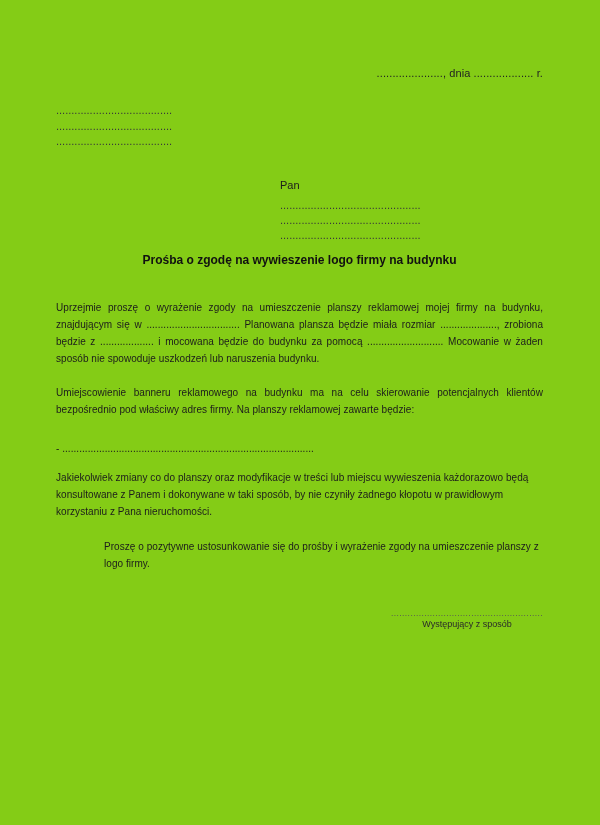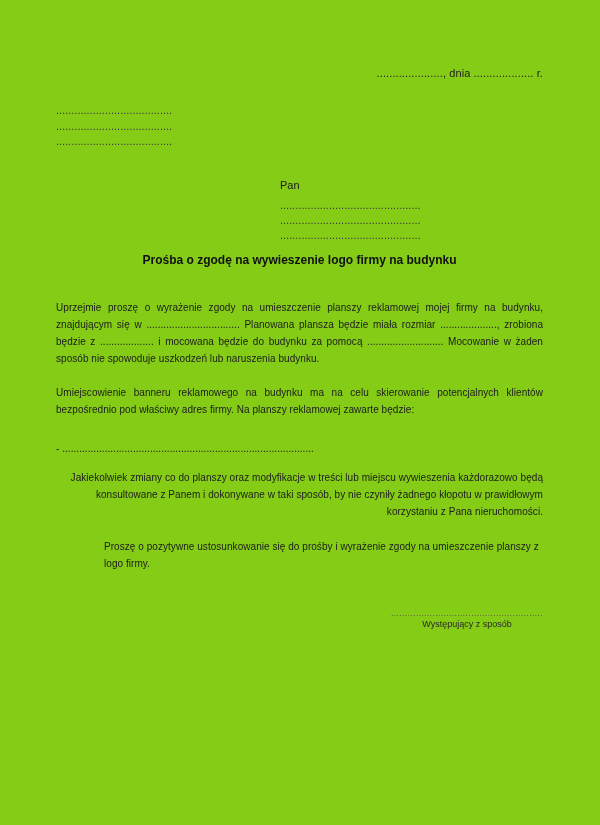--- a/index.html
+++ b/index.html
@@ -56,21 +56,21 @@
   .para {
     font-size: 10px;
     line-height: 17px;
     color: #1c1c1c;
     letter-spacing: 0.05px;
   }
   .justify { text-align: justify; }
   .p1 { margin-top: 31px; }
   .p2 { margin-top: 17px; }
   .bullet { margin-top: 22px; }
-  .p3 { margin-top: 12px; text-align: right; }
+  .p3 { margin-top: 12px; }
   .p4 { margin-top: 18px; margin-left: 48px; }
   .signature {
     margin-top: 36px;
     margin-left: auto;
     width: 152px;
     text-align: center;
   }
   .signature .sig-dots {
     font-size: 8.5px;
     line-height: 10px;

